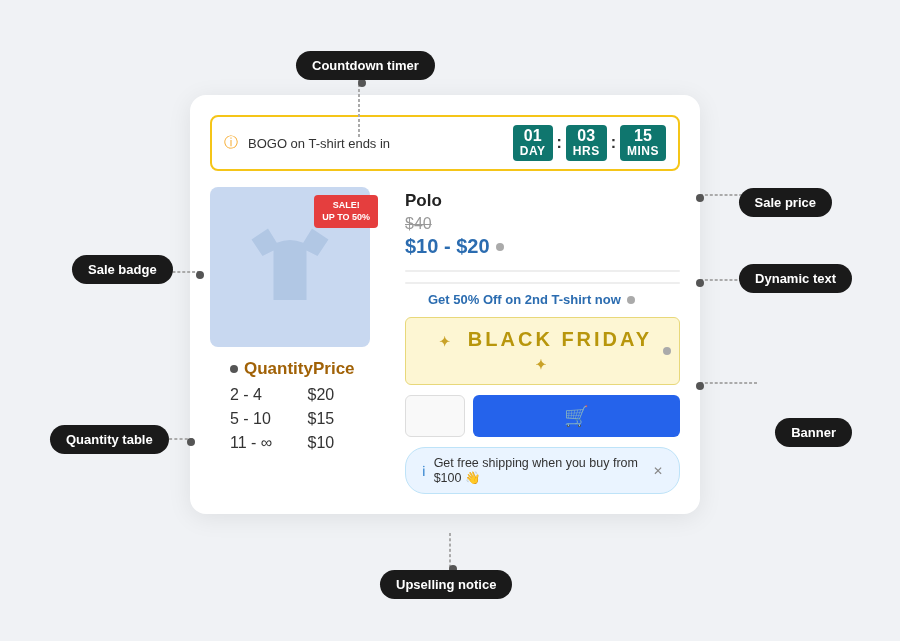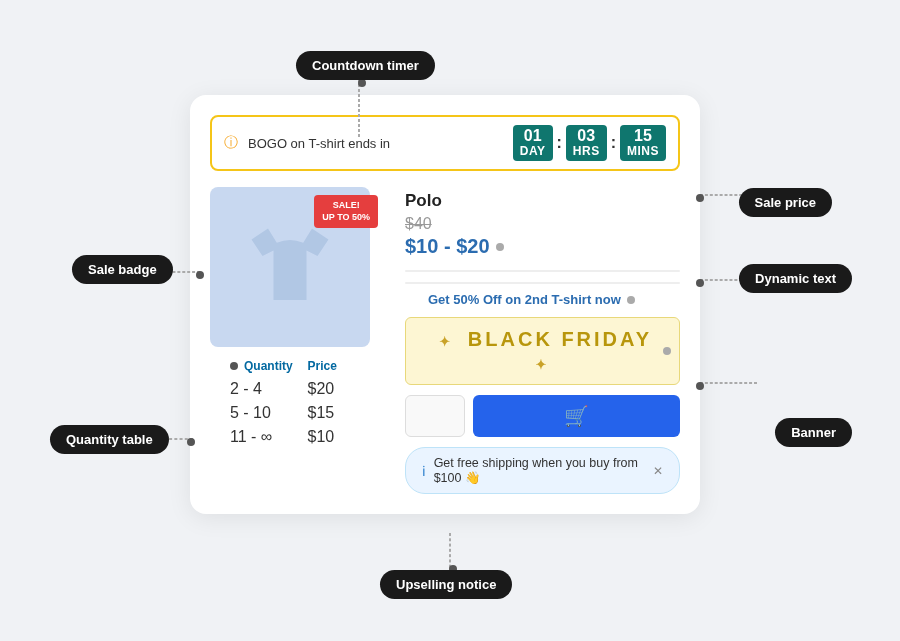--- a/index.html
+++ b/index.html
@@ -198,23 +198,23 @@
       margin-left: 23px;
     }
 
     
     .quantity-section {
       margin-top: 10px;
     }
     .qty-header {
       display: flex;
       padding: 2px 0 4px 0;
-      font-size: 12px;
+      font-size: 17px;
       font-weight: 600;
-      color: #0369a1;
+      color: #a16207;
       justify-content: space-between;
     }
     .qty-header .col-qty { flex: 1; padding-left: 20px; }
     .qty-header .col-price { flex: 1; }
     .qty-row {
       display: flex;
       font-size: 16px;
       color: #333;
       padding: 3px 0;
     }

